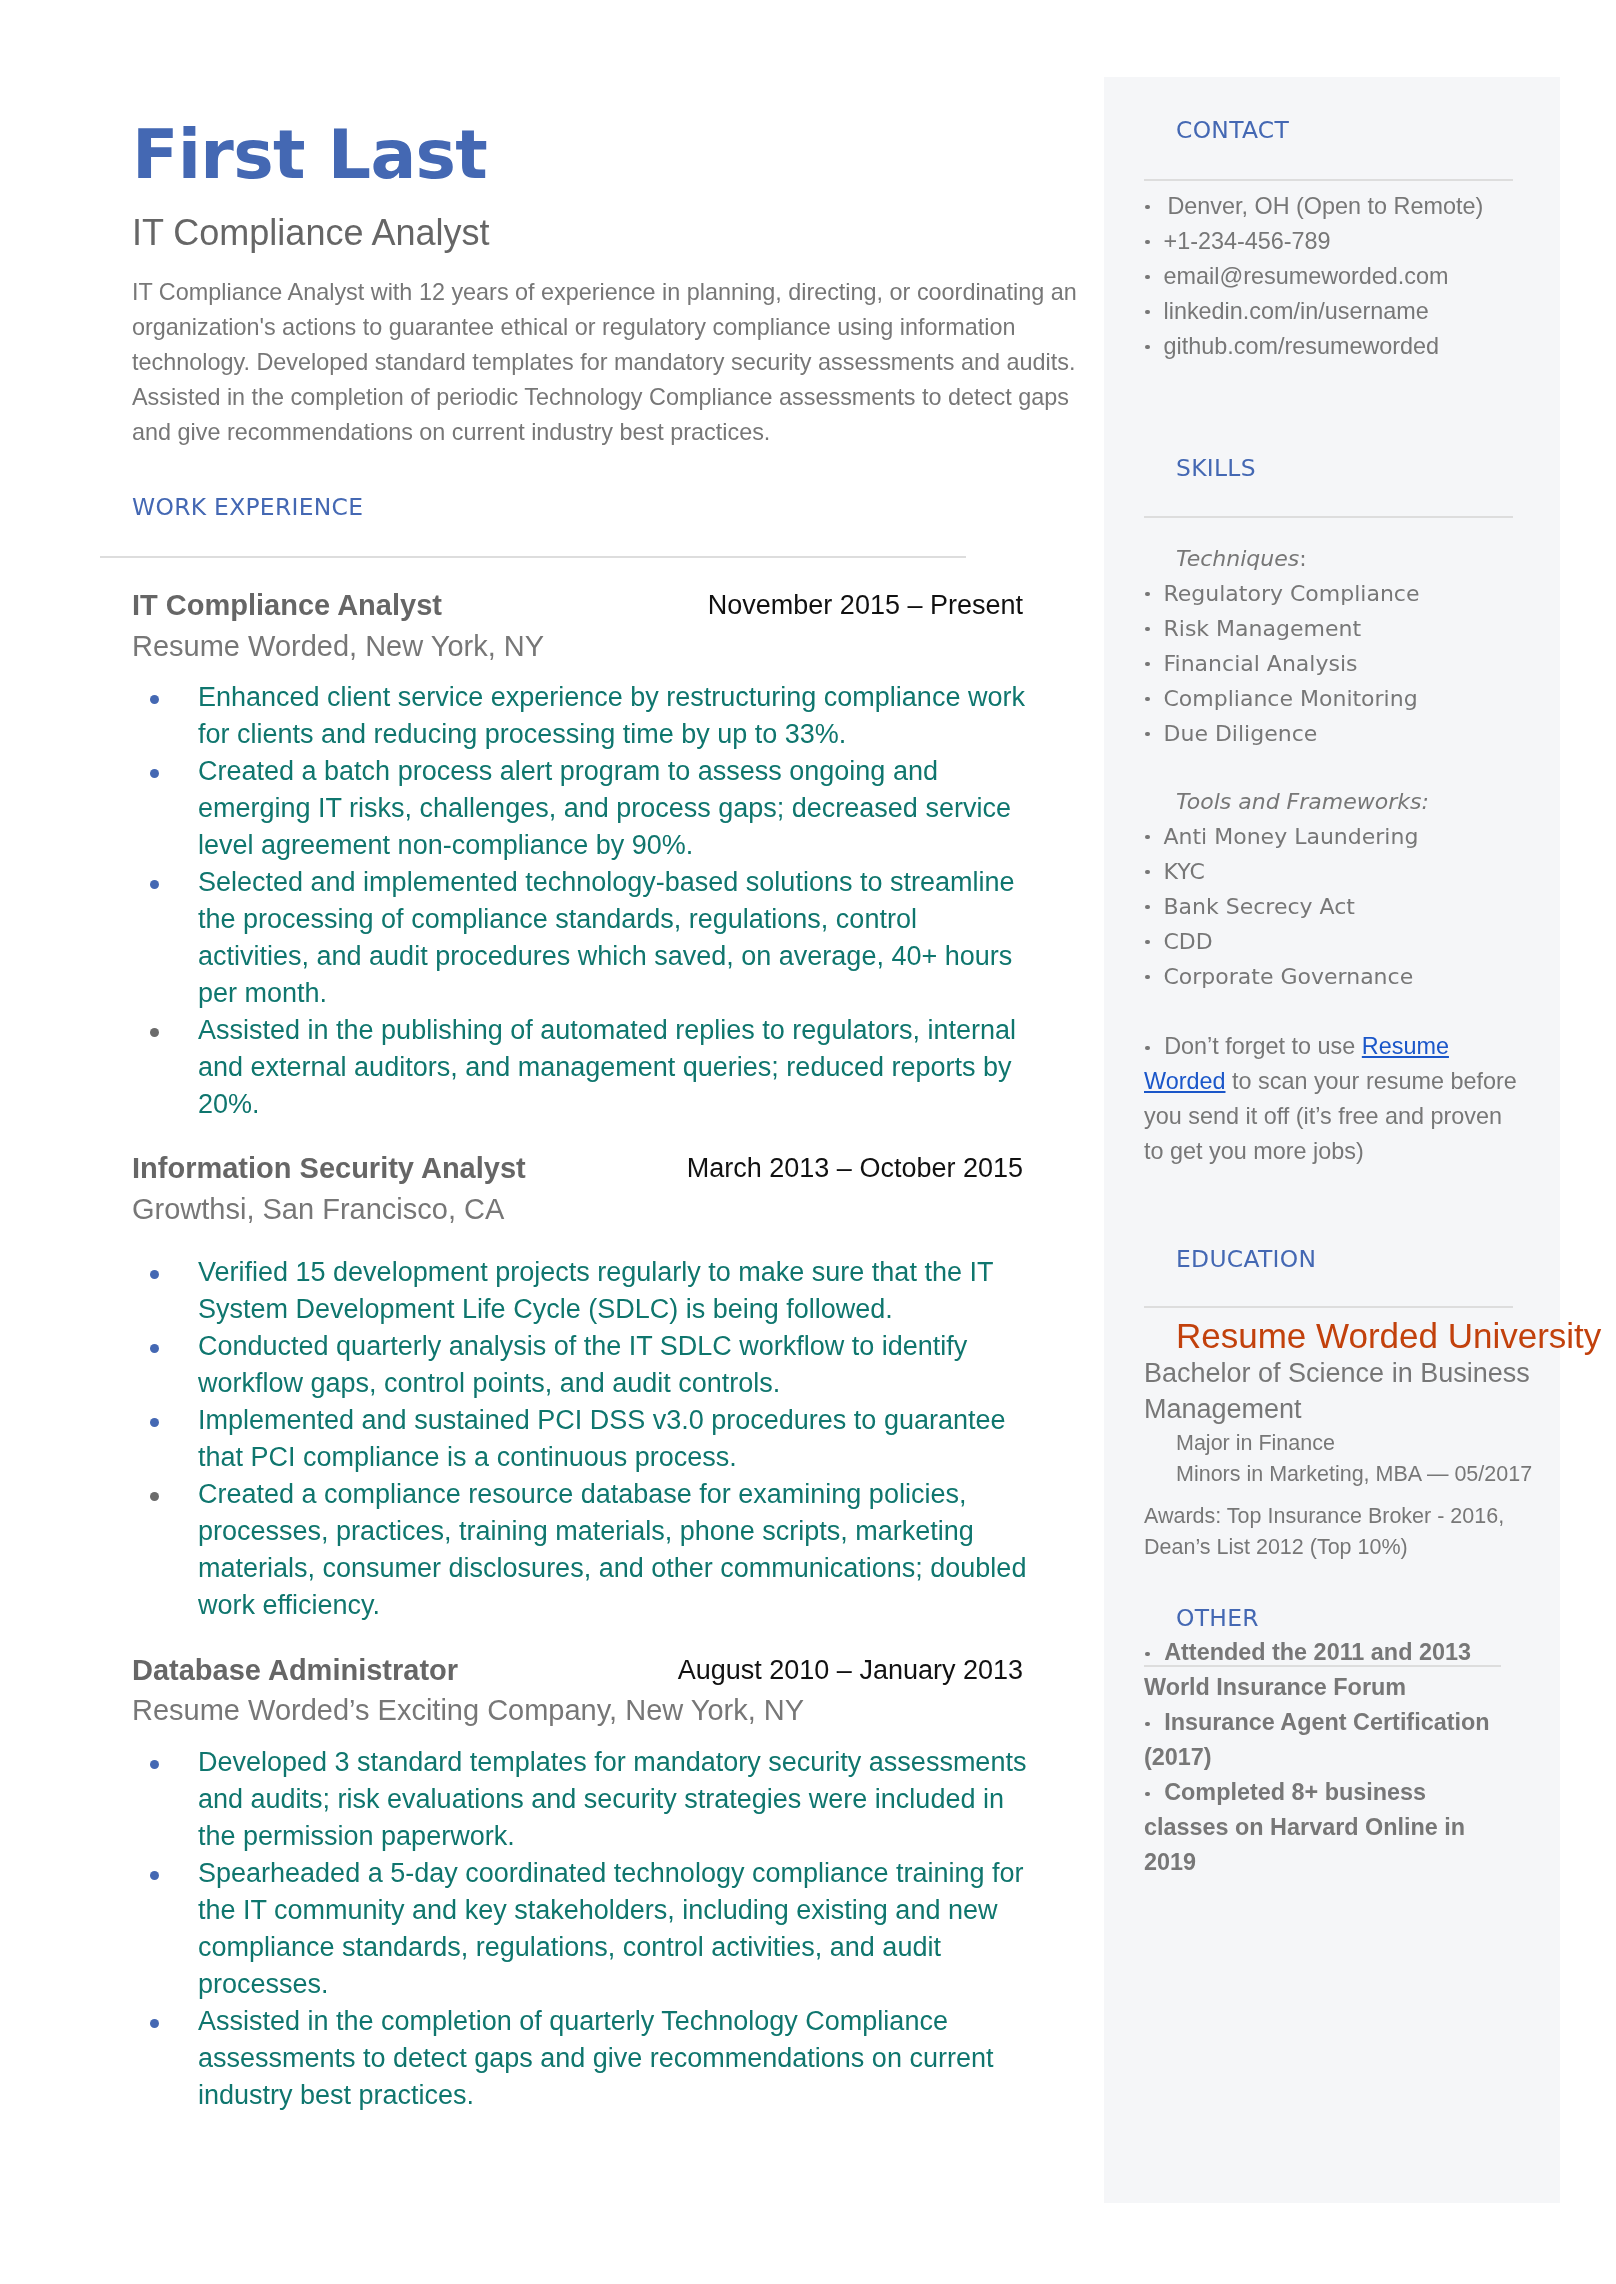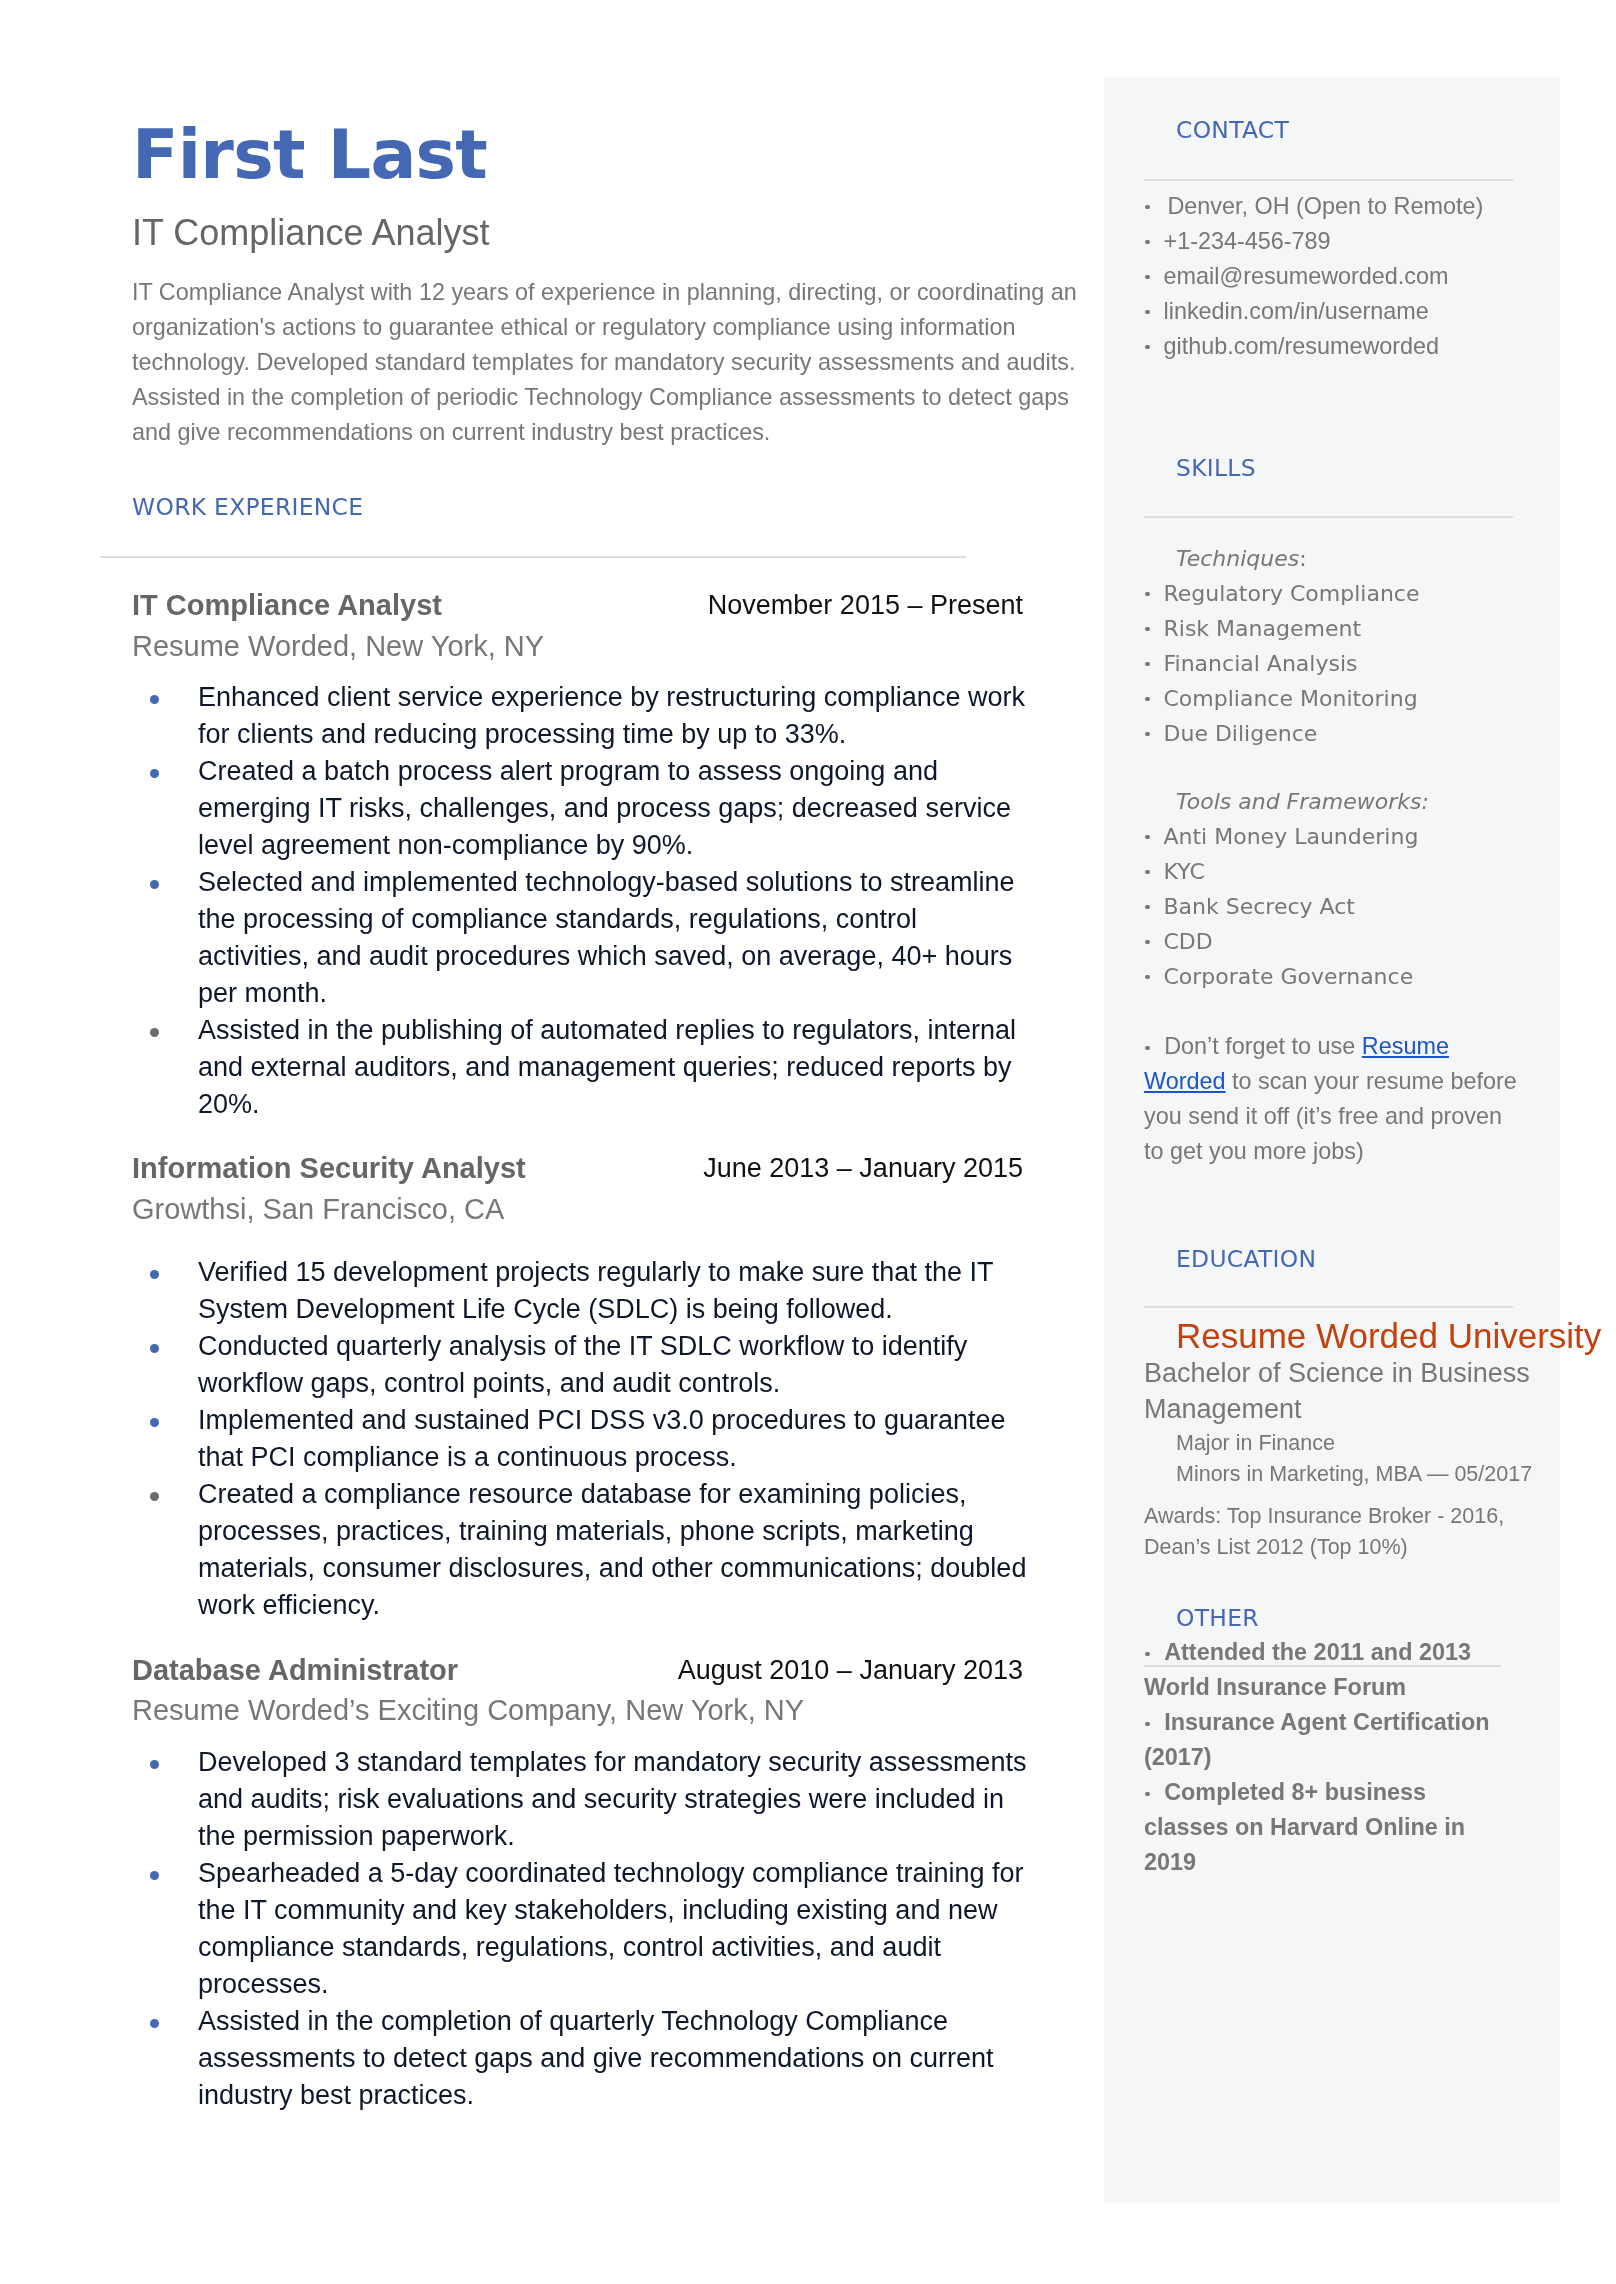--- a/index.html
+++ b/index.html
@@ -11,21 +11,21 @@
   .subtitle { left:100px; top:210px; font-size:36px; color:#666; line-height:46px; }
   .summary { left:100px; top:275px; width:977px; font-size:23.4px; line-height:35px; color:#777;
              white-space:normal; }
   .section-h { font-family:"DejaVu Sans", sans-serif; font-size:23.4px; color:#4468b3;
                letter-spacing:0.3px; line-height:29px; }
   .rule { position:absolute; height:2px; background:#dddddd; }
   .job-title { font-size:29px; font-weight:bold; color:#666; line-height:36px; }
   .job-date { font-size:27px; color:#111; line-height:36px; text-align:right; }
   .job-company { font-size:29px; color:#777; line-height:36px;text-align:center; }
   .bullets { position:absolute; left:146px; width:885px; margin:0; padding:0; list-style:none; }
-  .bullets li { position:relative; padding-left:52px; font-size:27px; line-height:37px; color:#0f172a; }
+  .bullets li { position:relative; padding-left:52px; font-size:27px; line-height:37px; color:#0f766e; }
   .bullets li .dot { position:absolute; left:3.9px; top:15.6px; width:9px; height:9px; border-radius:50%; }
   .sidebar { position:absolute; left:1104px; top:77px; width:456px; height:2126px; background:#f5f6f8; }
   .side-list { position:absolute; left:1144px; margin:0; padding:0; list-style:none; }
   .side-list li { position:relative; padding-left:19.5px; font-size:23.4px; line-height:35px; color:#777; white-space:nowrap; }
   .side-list li .sdot { position:absolute; left:1.3px; top:15.6px; width:4.6px; height:4.6px; border-radius:50%; background:#777; }
   .skill-list li { font-family:"DejaVu Sans", sans-serif; font-size:22px; }
   .cat-label { font-family:"DejaVu Sans", sans-serif; font-style:italic; font-size:22px; color:#777; line-height:35px; }
   .wrap-block { position:absolute; left:1144px; width:378px; white-space:normal; font-size:23.4px; line-height:35px; color:#777; }
   .wrap-block .sdot-inline { display:inline-block; width:4.6px; height:4.6px; border-radius:50%; background:#777;
                               vertical-align:middle; margin:0 14.3px 0 1.3px; }
@@ -50,21 +50,21 @@
 <div class="abs job-date" style="right:594px; top:587px;">November 2015 – Present</div>
 <div class="abs job-company" style="left:100px; top:628px;">Resume Worded, New York, NY</div>
 <ul class="bullets" style="top:679px;">
     <li><span class="dot" style="background: rgb(68, 104, 179);"></span><span>Enhanced client service experience by restructuring compliance work for clients and reducing processing time by up to 33%.</span></li>
     <li><span class="dot" style="background: rgb(68, 104, 179);"></span><span>Created a batch process alert program to assess ongoing and emerging IT risks, challenges, and process gaps; decreased service level agreement non-compliance by 90%.</span></li>
     <li><span class="dot" style="background: rgb(68, 104, 179);"></span><span>Selected and implemented technology-based solutions to streamline the processing of compliance standards, regulations, control activities, and audit procedures which saved, on average, 40+ hours per month.</span></li>
     <li><span class="dot" style="background: rgb(107, 107, 107);"></span><span>Assisted in the publishing of automated replies to regulators, internal and external auditors, and management queries; reduced reports by 20%.</span></li>
   </ul>
 
 <div class="abs job-title" style="left:100px; top:1150px;">Information Security Analyst</div>
-<div class="abs job-date" style="right:594px; top:1150px;">June 2013 – January 2015</div>
+<div class="abs job-date" style="right:594px; top:1150px;">March 2013 – October 2015</div>
 <div class="abs job-company" style="left:100px; top:1191px;">Growthsi, San Francisco, CA</div>
 <ul class="bullets" style="top:1254px;">
     <li><span class="dot" style="background: rgb(68, 104, 179);"></span><span>Verified 15 development projects regularly to make sure that the IT System Development Life Cycle (SDLC) is being followed.</span></li>
     <li><span class="dot" style="background: rgb(68, 104, 179);"></span><span>Conducted quarterly analysis of the IT SDLC workflow to identify workflow gaps, control points, and audit controls.</span></li>
     <li><span class="dot" style="background: rgb(68, 104, 179);"></span><span>Implemented and sustained PCI DSS v3.0 procedures to guarantee that PCI compliance is a continuous process.</span></li>
     <li><span class="dot" style="background: rgb(107, 107, 107);"></span><span>Created a compliance resource database for examining policies, processes, practices, training materials, phone scripts, marketing materials, consumer disclosures, and other communications; doubled work efficiency.</span></li>
   </ul>
 
 <div class="abs job-title" style="left:100px; top:1652px;">Database Administrator</div>
 <div class="abs job-date" style="right:594px; top:1652px;">August 2010 – January 2013</div>

